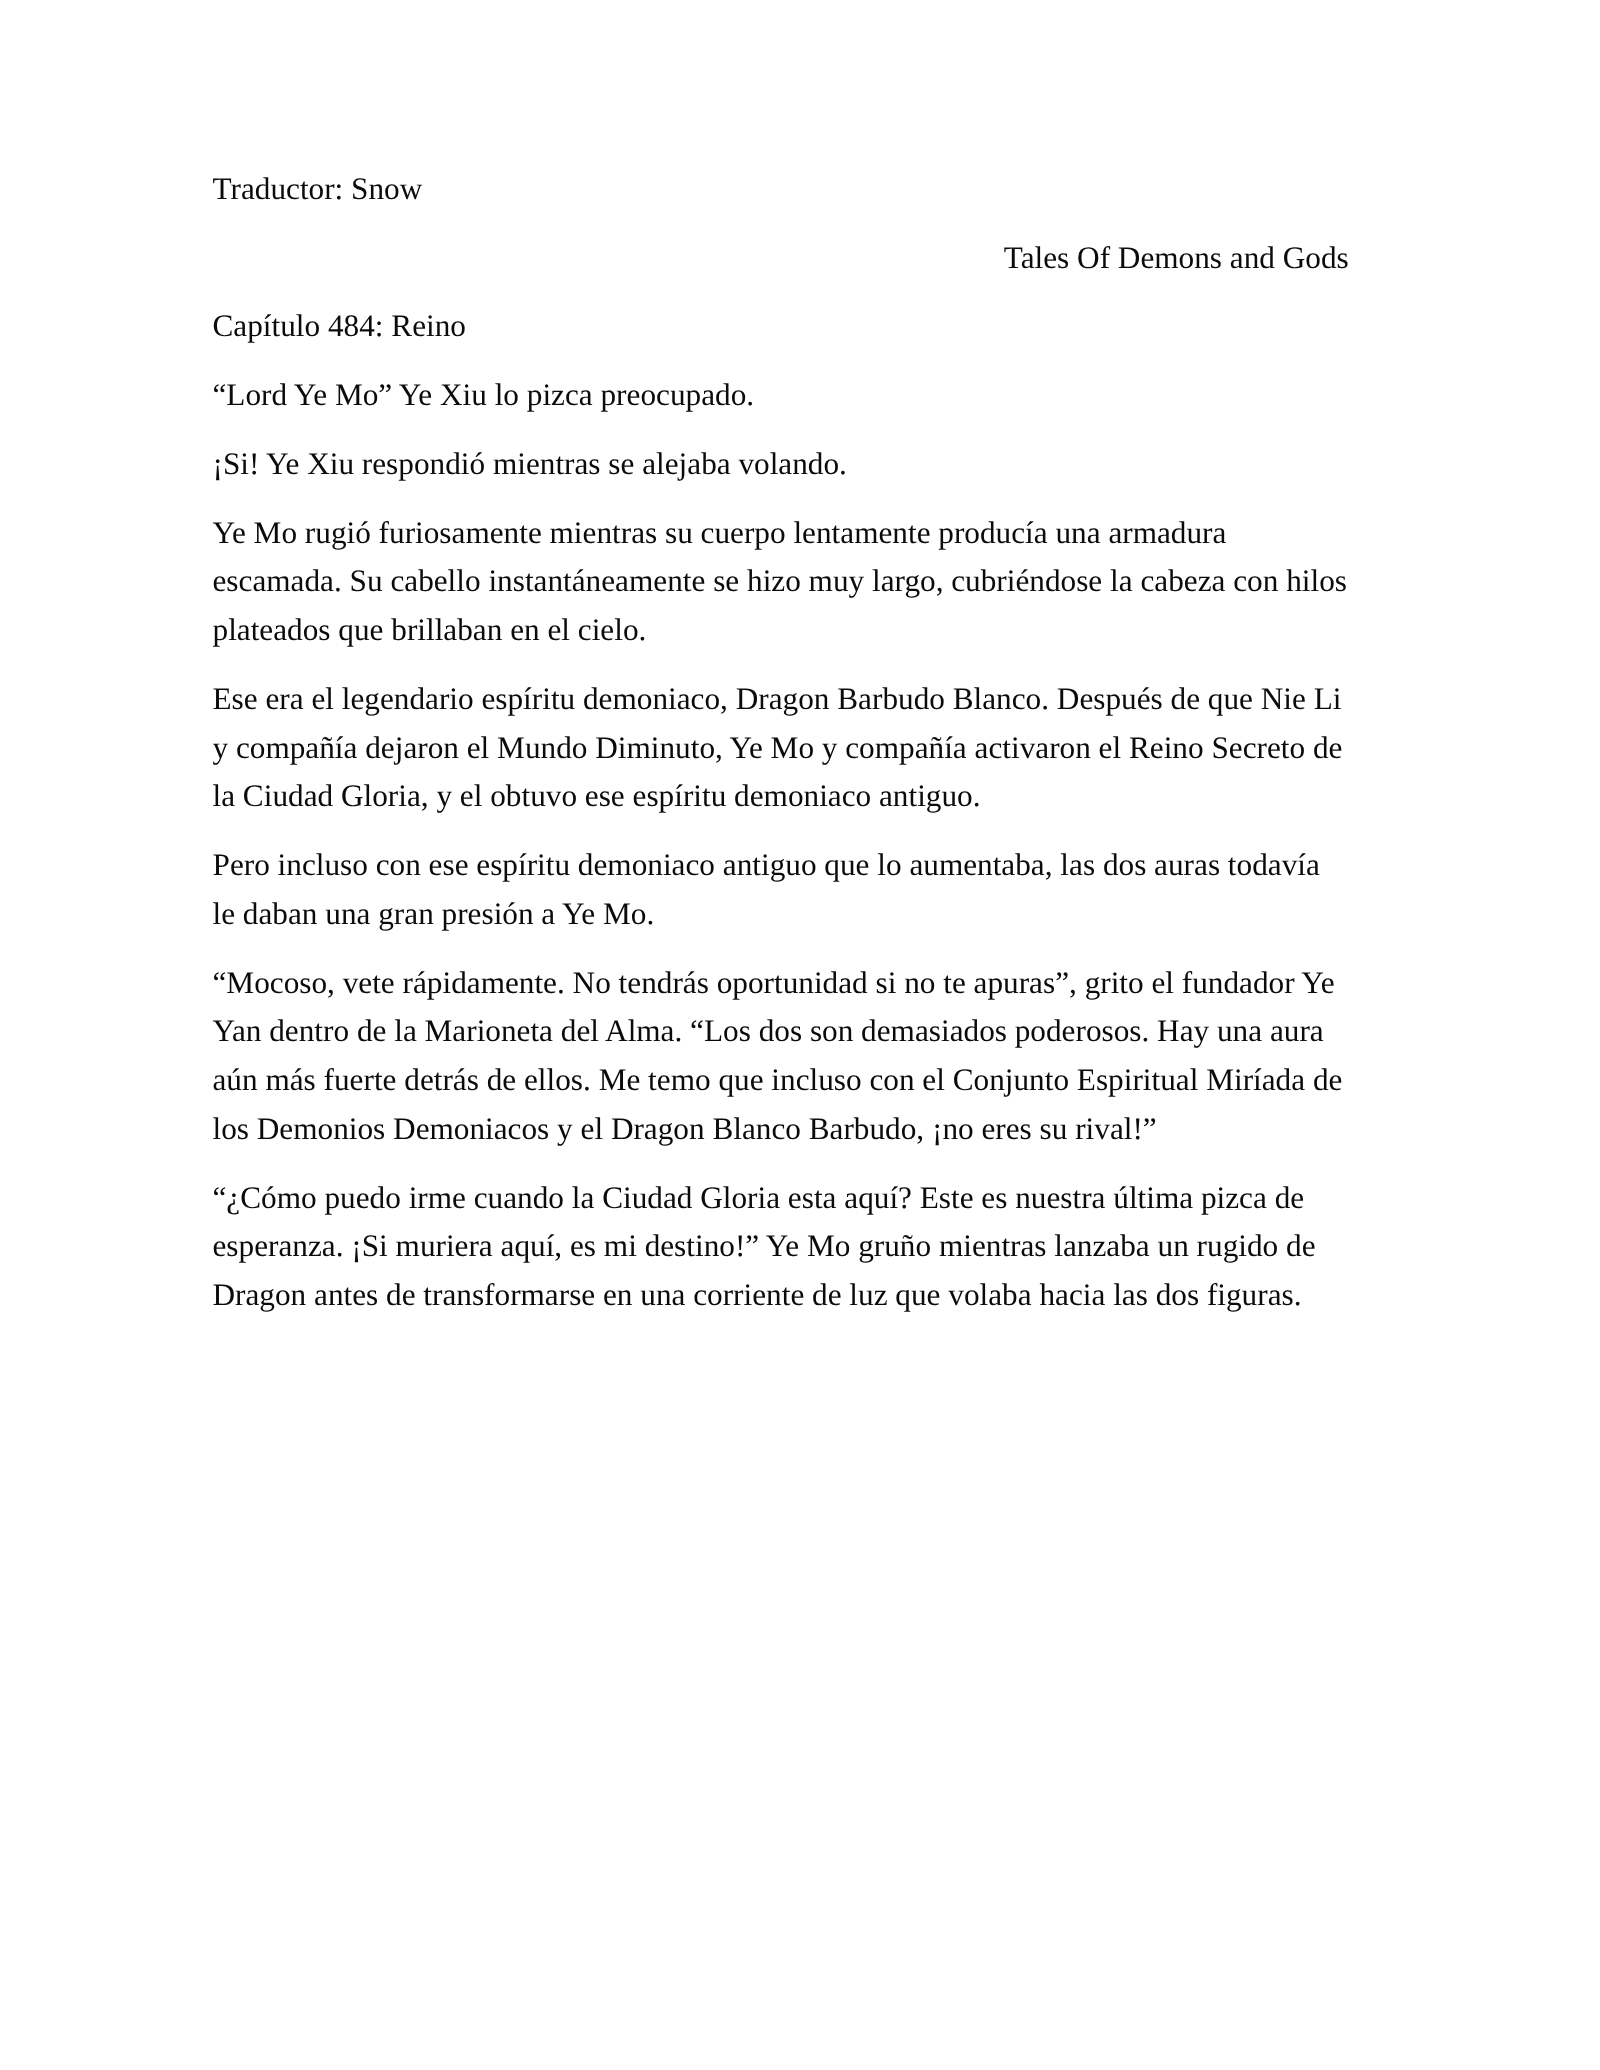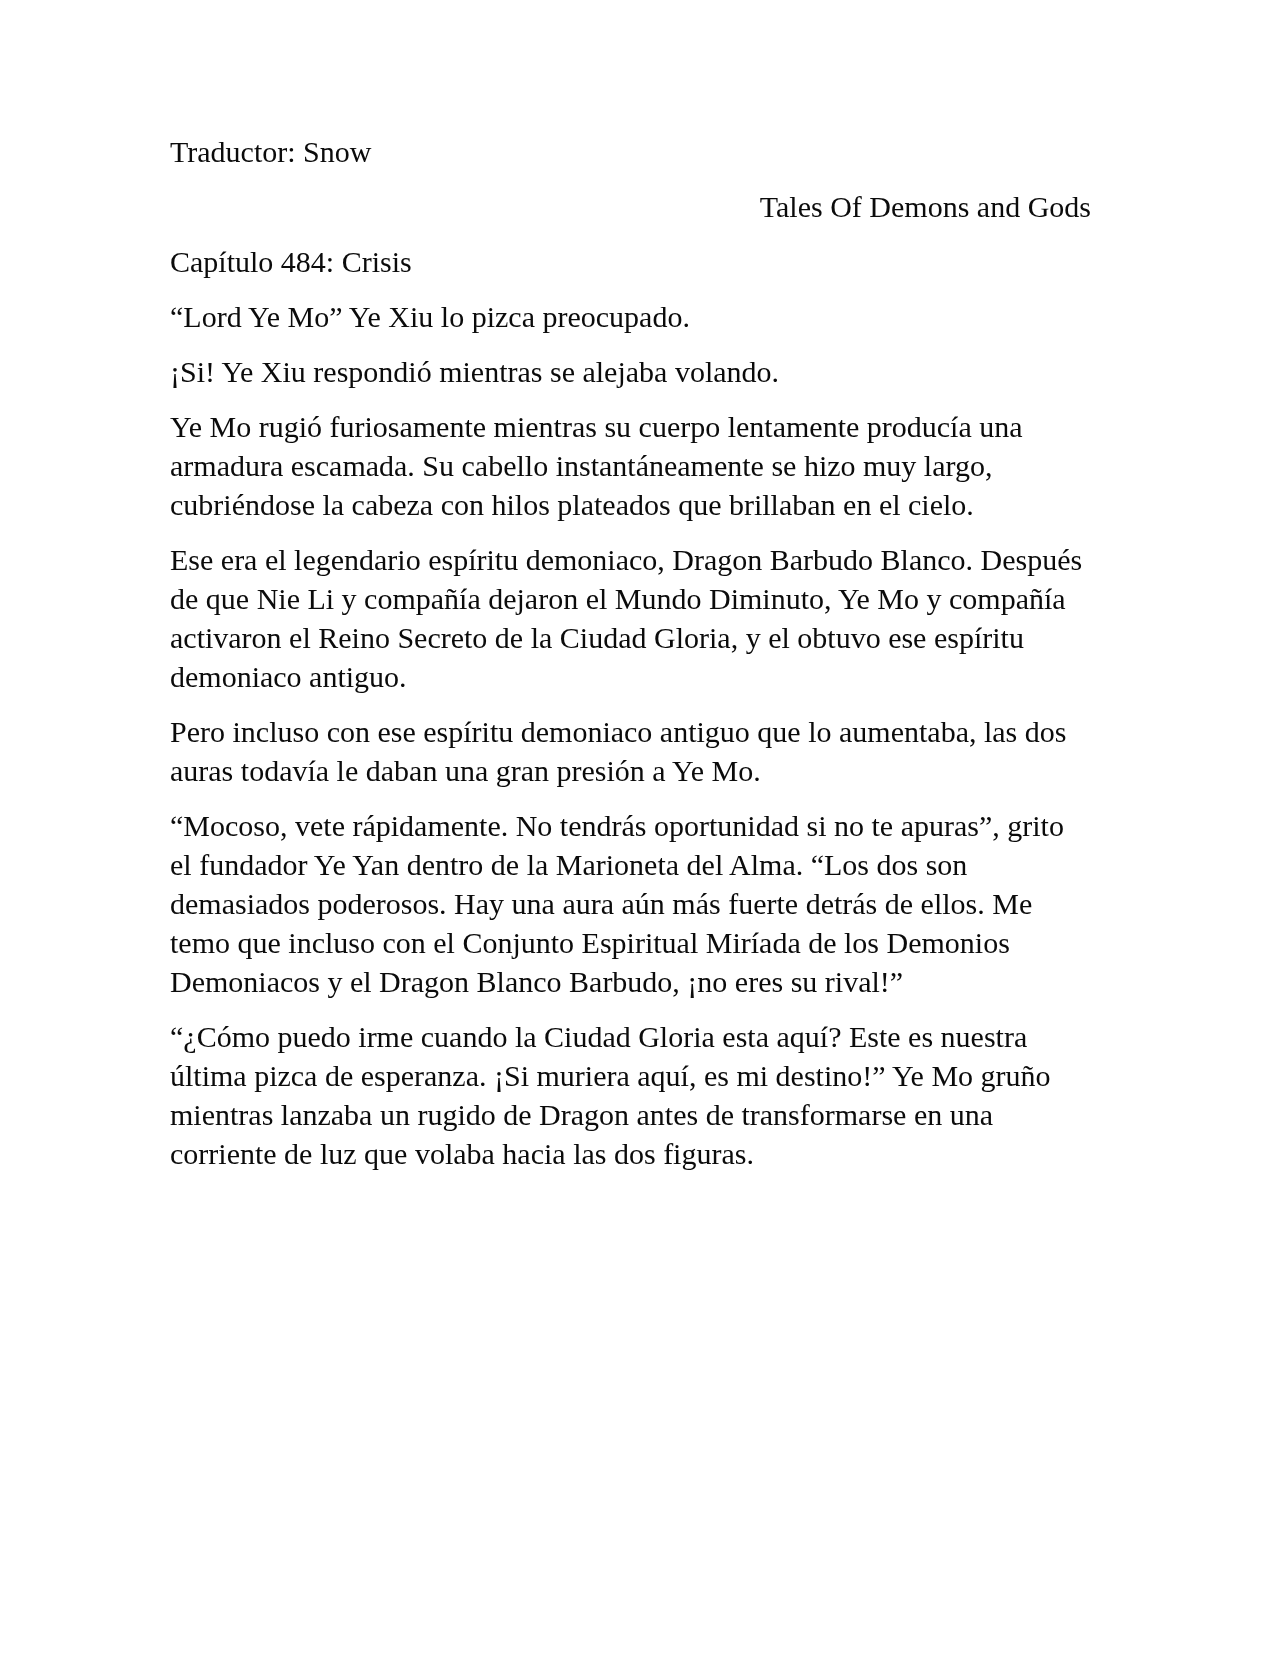--- a/index.html
+++ b/index.html
@@ -18,38 +18,38 @@
     box-sizing: border-box;
     width: 1280px;
     height: 1656px;
     padding: 132px 0 0 170px;
     background: #ffffff;
   }
   .content {
     width: 925px;
   }
   .line, .para {
-    font-size: 30px;
+    font-size: 25px;
     line-height: 39px;
-    margin: 0 4px 16px 0;
+    margin: 0 16px 16px 0;
     text-align: left;
     white-space: normal;
   }
   .doc-title {
     text-align: right;
   }
 </style>
 </head>
 <body>
 
 <div class="page">
   <div class="content">
     <p class="line">Traductor: Snow</p>
     <p class="line doc-title">Tales Of Demons and Gods</p>
-    <p class="line">Capítulo 484: Crisis</p>
+    <p class="line">Capítulo 484: Reino</p>
     <div>
         <p class="para">“Lord Ye Mo” Ye Xiu lo pizca preocupado.</p>
         <p class="para">¡Si! Ye Xiu respondió mientras se alejaba volando.</p>
         <p class="para">Ye Mo rugió furiosamente mientras su cuerpo lentamente producía una armadura escamada. Su cabello instantáneamente se hizo muy largo, cubriéndose la cabeza con hilos plateados que brillaban en el cielo.</p>
         <p class="para">Ese era el legendario espíritu demoniaco, Dragon Barbudo Blanco. Después de que Nie Li y compañía dejaron el Mundo Diminuto, Ye Mo y compañía activaron el Reino Secreto de la Ciudad Gloria, y el obtuvo ese espíritu demoniaco antiguo.</p>
         <p class="para">Pero incluso con ese espíritu demoniaco antiguo que lo aumentaba, las dos auras todavía le daban una gran presión a Ye Mo.</p>
         <p class="para">“Mocoso, vete rápidamente. No tendrás oportunidad si no te apuras”, grito el fundador Ye Yan dentro de la Marioneta del Alma. “Los dos son demasiados poderosos. Hay una aura aún más fuerte detrás de ellos. Me temo que incluso con el Conjunto Espiritual Miríada de los Demonios Demoniacos y el Dragon Blanco Barbudo, ¡no eres su rival!”</p>
         <p class="para">“¿Cómo puedo irme cuando la Ciudad Gloria esta aquí? Este es nuestra última pizca de esperanza. ¡Si muriera aquí, es mi destino!” Ye Mo gruño mientras lanzaba un rugido de Dragon antes de transformarse en una corriente de luz que volaba hacia las dos figuras.</p>
       </div>
   </div>

